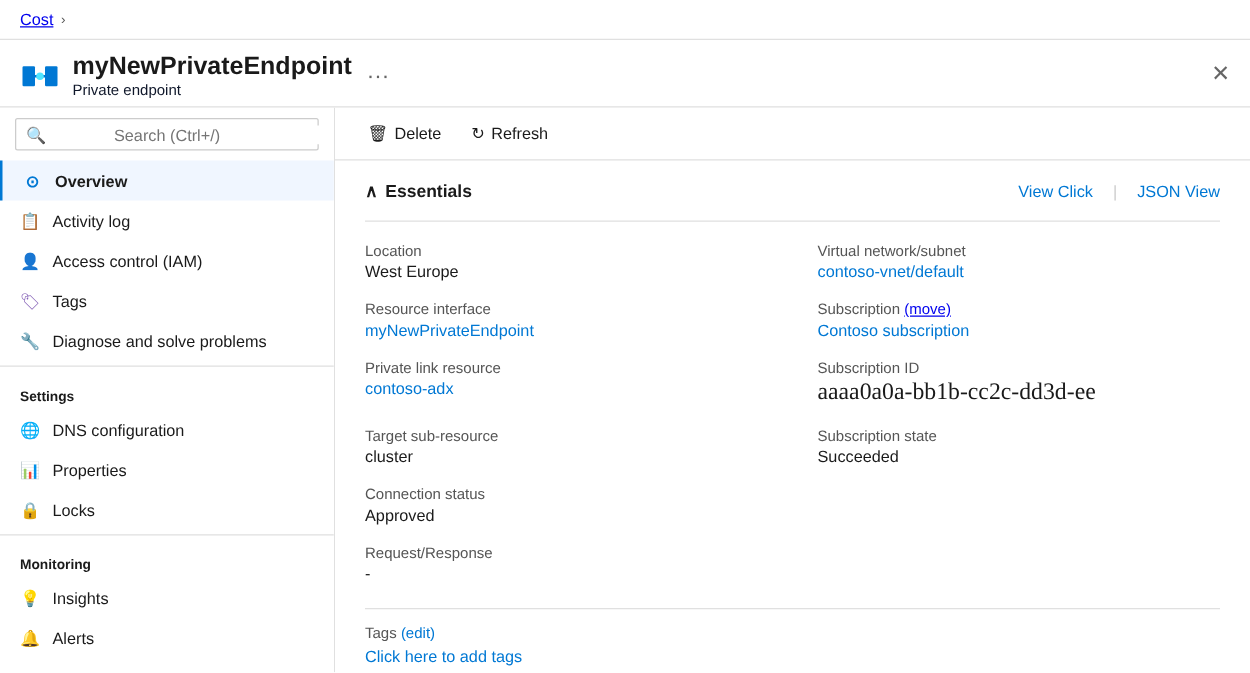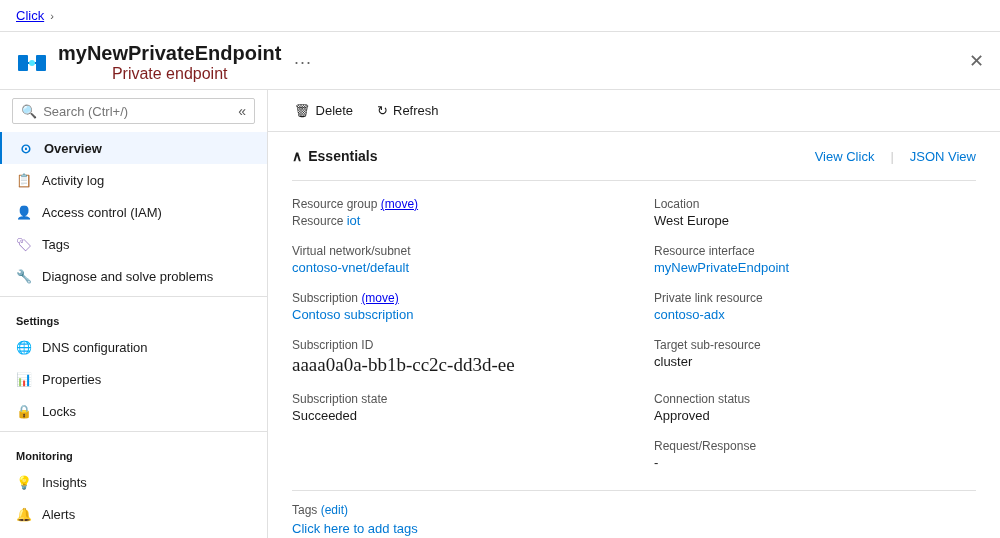--- a/index.html
+++ b/index.html
@@ -7,31 +7,31 @@
 
     
     .top-bar { display: flex; align-items: center; padding: 8px 16px; border-bottom: 1px solid #e0e0e0; }
     .breadcrumb { display: flex; align-items: center; gap: 6px; font-size: 13px; color: #0078d4; }
     .breadcrumb-sep { color: #555; font-size: 11px; }
 
     
     .header { display: flex; align-items: center; padding: 10px 16px 6px; border-bottom: 1px solid #e0e0e0; position: relative; }
     .header-icon { width: 32px; height: 32px; margin-right: 10px; display: flex; align-items: center; justify-content: center; }
     .header-text h1 { font-size: 20px; font-weight: 600; color: #1a1a1a; }
-    .header-text .subtitle { font-size: 16px; color: #7f1d1d; text-align: center; }
+    .header-text .subtitle { font-size: 12px; color: #0f172a; }
     .header-dots { margin-left: 12px; font-size: 18px; color: #666; cursor: pointer; }
     .close-btn { position: absolute; right: 16px; top: 50%; transform: translateY(-50%); font-size: 18px; color: #666; cursor: pointer; background: none; border: none; }
 
     
     .main { display: flex; flex: 1; overflow: hidden; }
 
     
     .sidebar { width: 268px; min-width: 268px; border-right: 1px solid #e0e0e0; display: flex; flex-direction: column; overflow-y: auto; background: #fff; }
     .search-box { display: flex; align-items: center; margin: 8px 12px; border: 1px solid #ccc; border-radius: 2px; padding: 4px 8px; gap: 6px; }
-    .search-box input { border: none; outline: none; font-size: 13px; flex: 1; color: #555; }
+    .search-box input { border: none; outline: none; font-size: 13px; flex: 1; color: #555; margin-left: 48px; }
     .collapse-btn { margin-left: auto; font-size: 14px; color: #555; cursor: pointer; }
     .nav-item { display: flex; align-items: center; gap: 10px; padding: 8px 16px; cursor: pointer; color: #1a1a1a; font-size: 13px; }
     .nav-item.active { background: #f0f6ff; font-weight: 600; border-left: 2px solid #0078d4; }
     .nav-item .nav-icon { width: 16px; height: 16px; display: flex; align-items: center; justify-content: center; flex-shrink: 0; }
     .nav-section-label { padding: 10px 16px 4px; font-size: 11px; font-weight: 700; color: #1a1a1a; text-transform: none; margin-top: 4px; }
     .nav-divider { border: none; border-top: 1px solid #e0e0e0; margin: 4px 0; }
 
     
     .content { flex: 1; overflow-y: auto; padding: 0; }
 
@@ -75,21 +75,21 @@
 
     
     .pe-icon { display: flex; align-items: center; justify-content: center; }
     .pe-icon svg { width: 32px; height: 32px; }
   </style>
 </head>
 <body>
 
 <div class="top-bar">
   <div class="breadcrumb">
-    <a href="#">Click</a>
+    <a href="#">Cost</a>
     <span class="breadcrumb-sep">›</span>
   </div>
 </div>
 
 <div class="header">
   <div class="header-icon pe-icon">
     <svg viewBox="0 0 32 32" xmlns="http://www.w3.org/2000/svg">
       <rect x="2" y="8" width="10" height="16" rx="1" fill="#0078d4"></rect>
       <rect x="20" y="8" width="10" height="16" rx="1" fill="#0078d4"></rect>
       <line x1="12" y1="16" x2="20" y2="16" stroke="#0078d4" stroke-width="2"></line>
@@ -186,26 +186,20 @@
           <a href="#">View Click</a>
           <span style="color:#ccc">|</span>
           <a href="#">JSON View</a>
         </div>
       </div>
       <hr class="essentials-divider">
 
       <div class="props-grid">
 
         <div class="prop-item">
-          <span class="prop-label">Resource group <a href="#">(move)</a></span>
-          <span class="prop-value">
-            <span style="color:#555; font-size:12px;">Resource </span><a href="#">iot</a>
-          </span>
-        </div>
-        <div class="prop-item">
           <span class="prop-label">Location</span>
           <span class="prop-value">West Europe</span>
         </div>
 
         <div class="prop-item">
           <span class="prop-label">Virtual network/subnet</span>
           <span class="prop-value">
             <a href="#">contoso-vnet/default</a>
           </span>
         </div>

